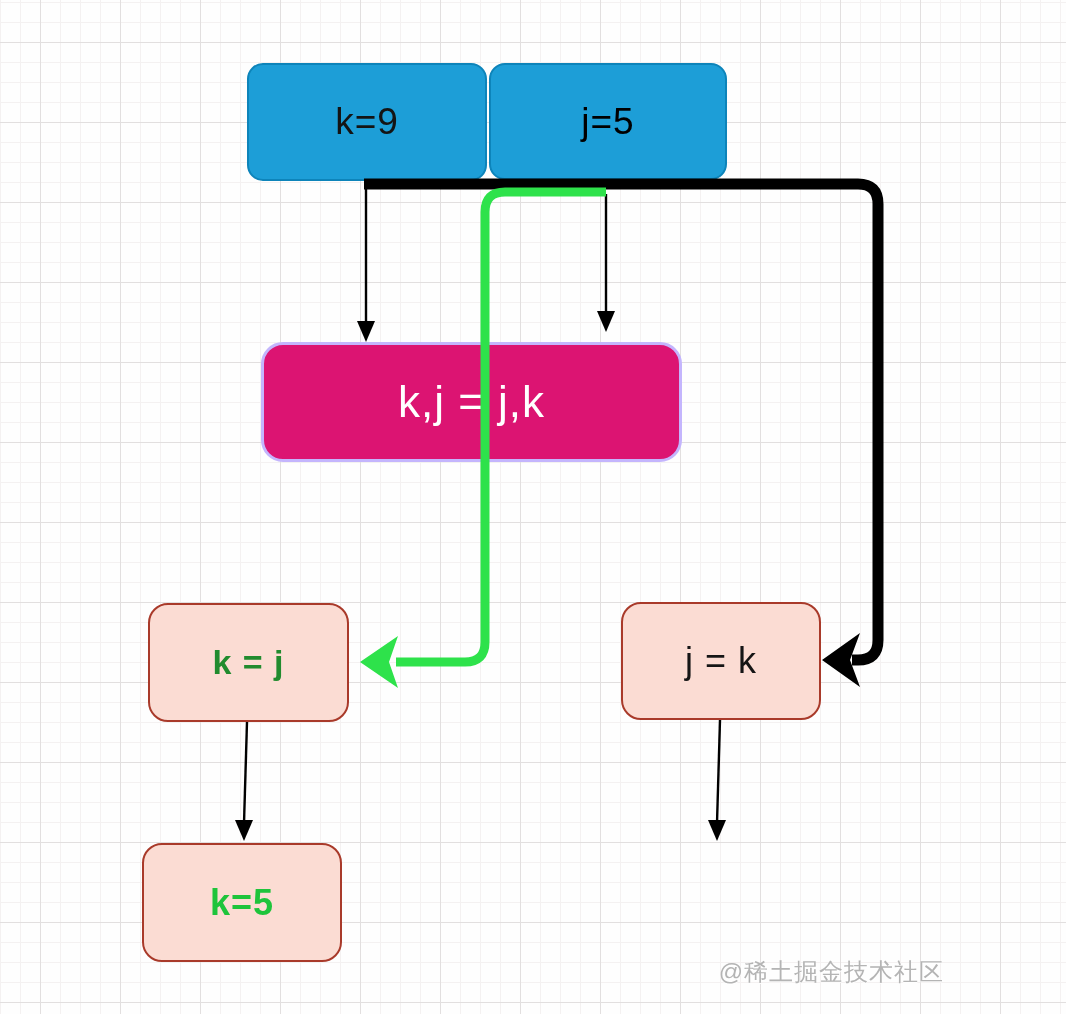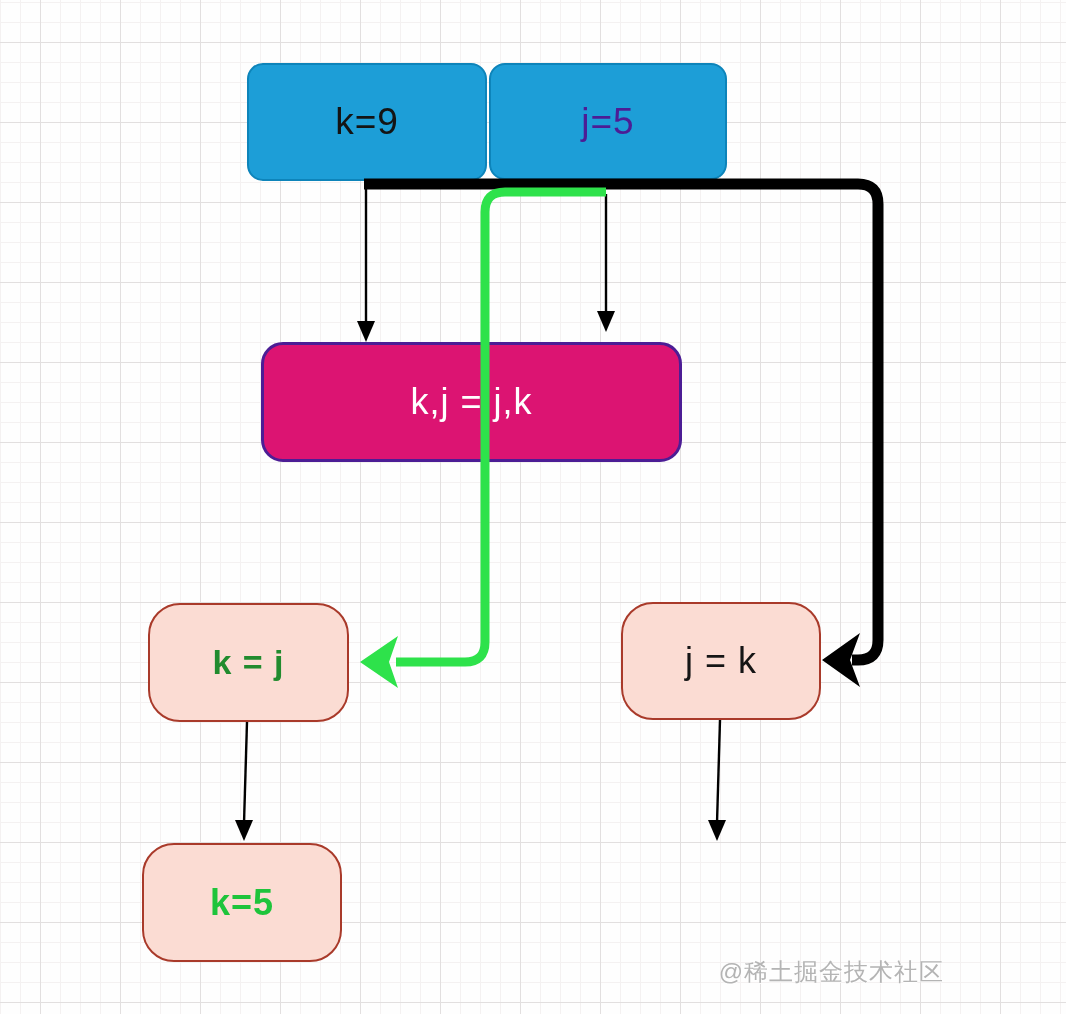--- a/index.html
+++ b/index.html
@@ -37,33 +37,33 @@
   }
   .node-blue {
     background: #1d9ed7;
     border: 2px solid #0d84ba;
     border-radius: 16px;
     font-size: 37px;
     color: #141414;
   }
   .node-magenta {
     background: #dc1472;
-    border: 3px solid #4c1d95;
+    border: 3px solid #c4b5fd;
     border-radius: 22px;
-    font-size: 36px;
+    font-size: 44px;
     color: #ffffff;
   }
   .node-pink {
     background: #fbdcd3;
     border: 2.5px solid #a93a2a;
-    border-radius: 32px;
+    border-radius: 20px;
     font-size: 36px;
     color: #151515;
   }
-  .text-mint   { color: #4c1d95; }
+  .text-mint   { color: #000000; }
   .text-forest { color: #218b2e; font-weight: bold; font-size: 34px; }
   .text-bright { color: #1ec43b; font-weight: bold; }
 
   #node-k9   { left: 247px; top: 63px;  width: 240px; height: 118px; }
   #node-j5   { left: 489px; top: 63px;  width: 238px; height: 117px; }
   #node-swap { left: 261px; top: 342px; width: 421px; height: 120px; }
   #node-kj   { left: 148px; top: 603px; width: 201px; height: 119px; }
   #node-jk   { left: 621px; top: 602px; width: 200px; height: 118px; }
   #node-k5   { left: 142px; top: 843px; width: 200px; height: 119px; text-align: right; }
   #node-j9   { left: 610px; top: 843px; width: 200px; height: 119px; }

